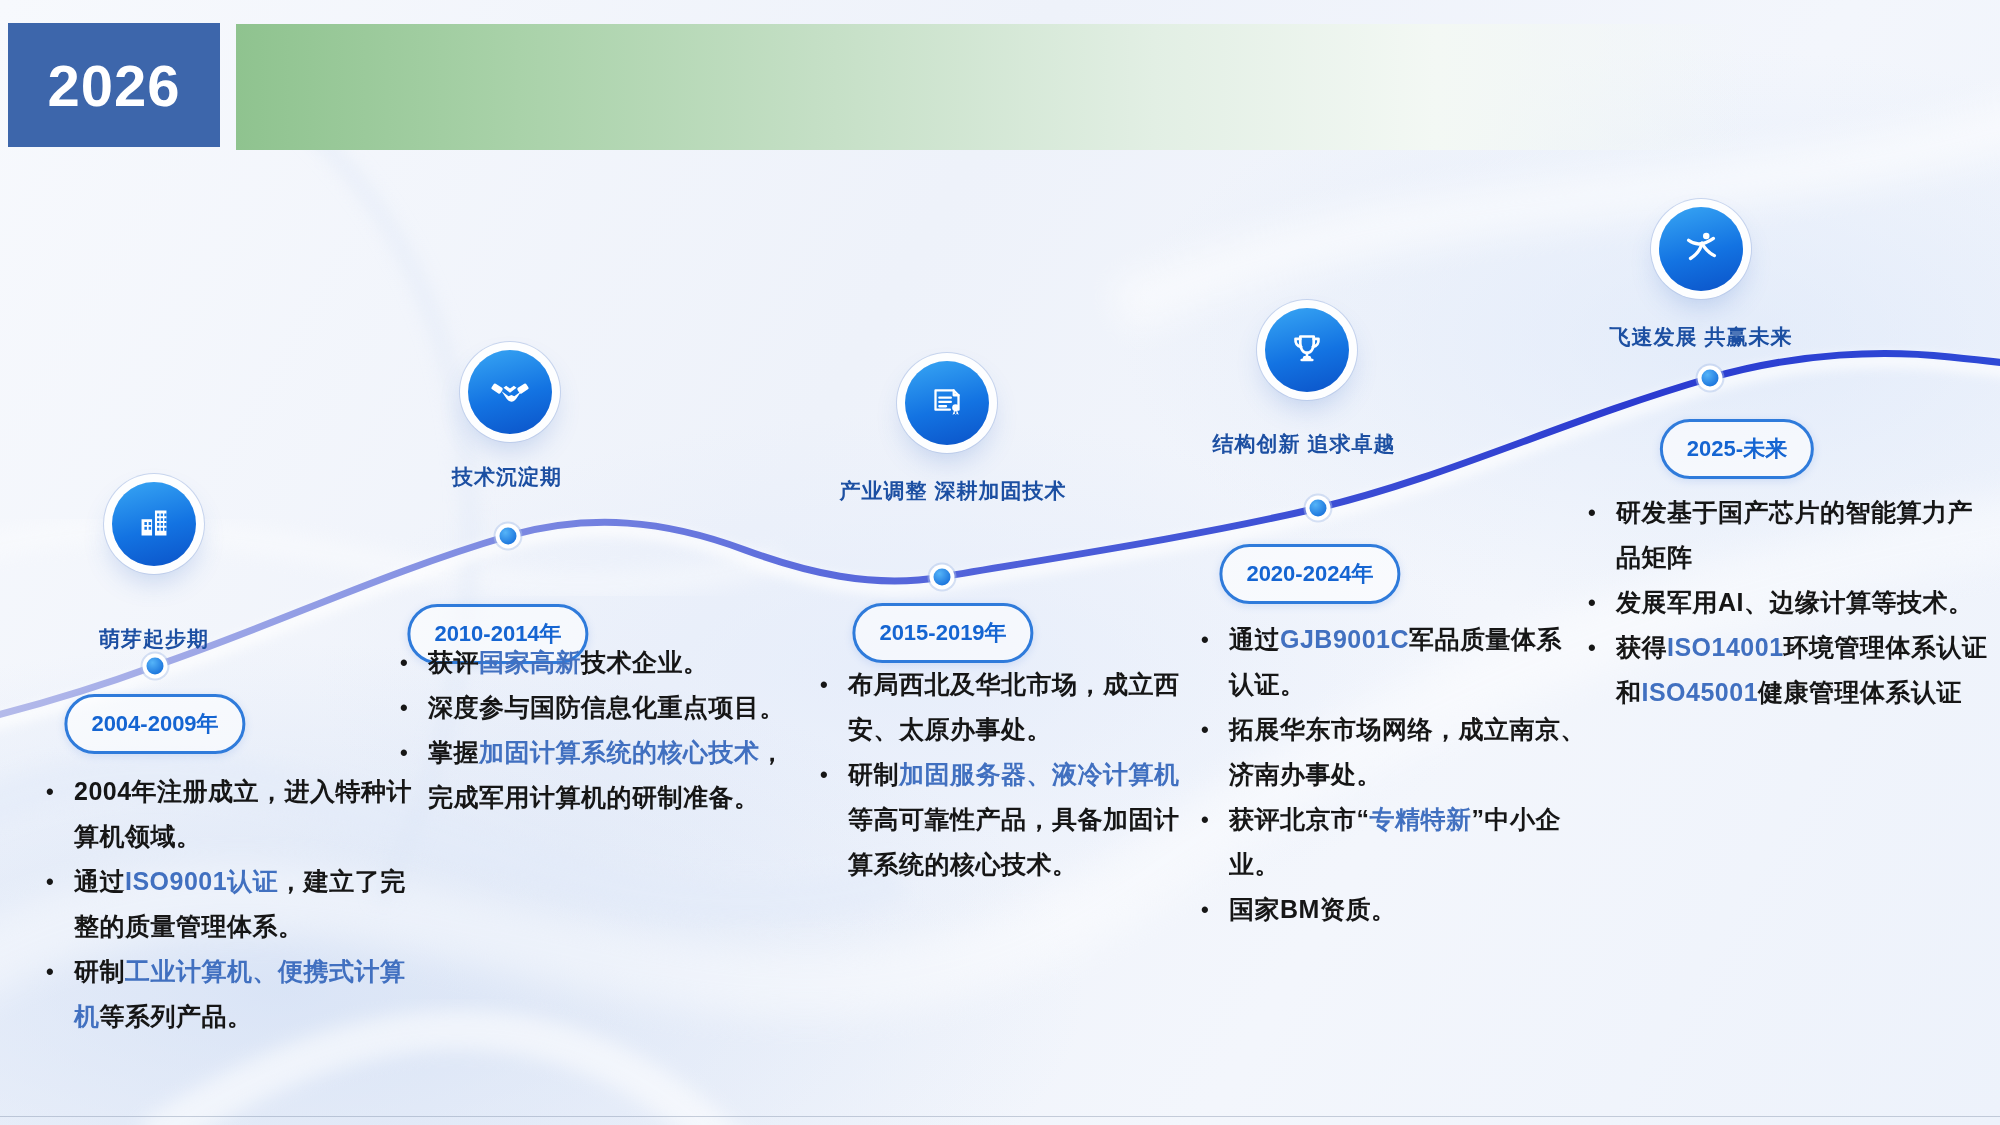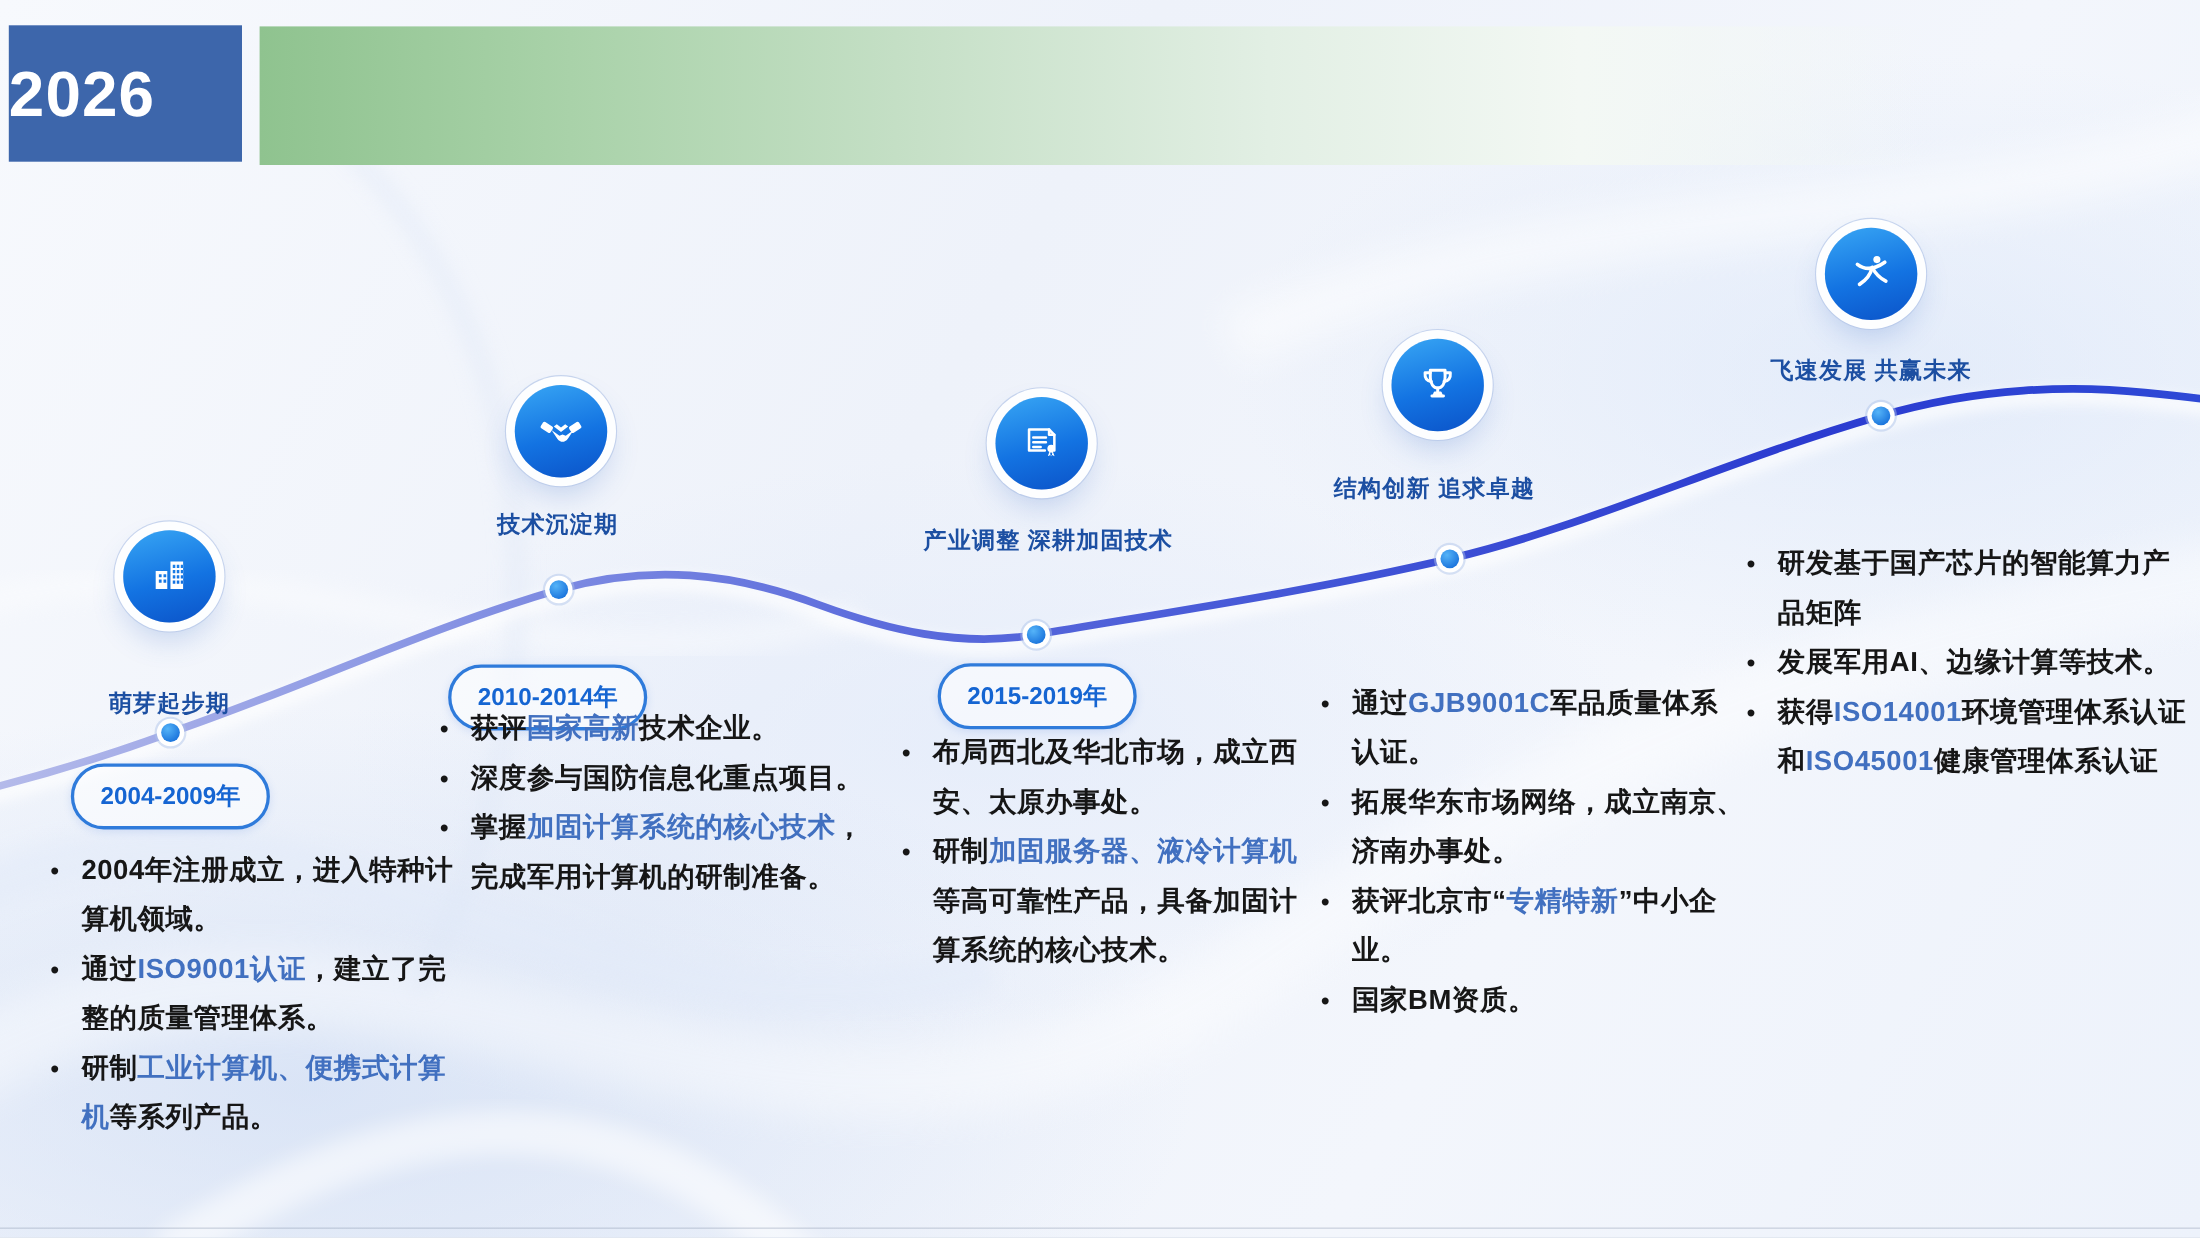--- a/index.html
+++ b/index.html
@@ -8,21 +8,21 @@
     font-family:"Liberation Sans","DejaVu Sans",sans-serif;
     background:
       radial-gradient(1300px 560px at 14% 88%, rgba(203,218,243,.6), rgba(203,218,243,0) 62%),
       radial-gradient(1000px 480px at 86% 30%, rgba(212,226,248,.5), rgba(212,226,248,0) 60%),
       radial-gradient(900px 400px at 45% 60%, rgba(222,232,250,.5), rgba(222,232,250,0) 65%),
       linear-gradient(120deg,#f7f9fd 0%,#eef2fa 40%,#f3f6fc 70%,#edf2fb 100%);
   }
   
   .year-badge{
     position:absolute;left:8px;top:23px;width:212px;height:124px;
-    background:#3d66ab;color:#ffffff;display:flex;align-items:center;
+    background:#3d66ab;color:#ffffff;display:flex;align-items:center;justify-content:center;
     font-size:58px;font-weight:bold;letter-spacing:1px;
   }
   .title-band{
     position:absolute;left:236px;top:24px;right:0;height:126px;
     background:linear-gradient(90deg,#8fc38f 0%,#a9d2a9 16%,#c6e0c7 34%,#e2efe4 52%,#f3f8f4 68%,rgba(248,251,249,0) 86%);
   }
   .page-title{
     position:absolute;left:926px;top:87px;transform:translate(-50%,-50%);
     font-size:72px;font-weight:bold;color:#3a62ae;letter-spacing:4px;white-space:nowrap;
   }
@@ -237,20 +237,23 @@
             <path d="M17 14.5h-5c-.4 4.8 2 7.7 6 8.3"></path>
             <path d="M31 14.5h5c.4 4.8-2 7.7-6 8.3"></path>
             <path d="M24 29v4"></path>
             <path d="M18.5 36.5h11"></path>
             <path d="M21 33h6l1.5 3.5h-9Z" fill="#fff" stroke-width="1.4"></path>
           </g>
         </svg>
       </span>
     </div>
     <div class="phase-label m4-label">结构创新 追求卓越</div>
+    <div class="pill m4-pill">
+      <span>2020-2024年</span>
+    </div>
     <div class="bullets m4-bullets">
         <div class="bullet">
           <span class="marker">•</span>
           <span class="btext"><span>通过</span><span class="hl">GJB9001C</span><span>军品质量体系认证。</span></span>
         </div>
         <div class="bullet">
           <span class="marker">•</span>
           <span class="btext"><span>拓展华东市场网络，成立南京、济南办事处。</span></span>
         </div>
         <div class="bullet">
@@ -269,20 +272,23 @@
           <circle cx="29.5" cy="12.5" r="3.4" fill="#fff"></circle>
           <g fill="none" stroke="#fff" stroke-width="3.4" stroke-linecap="round">
             <path d="M11 17c7 5.5 16 5 26-2"></path>
             <path d="M25 20c-1.5 7-5.5 12-12 16"></path>
             <path d="M25 20c3.5 6.5 8 10.5 13 13"></path>
           </g>
         </svg>
       </span>
     </div>
     <div class="phase-label m5-label">飞速发展 共赢未来</div>
+    <div class="pill m5-pill">
+      <span>2025-未来</span>
+    </div>
     <div class="bullets m5-bullets">
         <div class="bullet">
           <span class="marker">•</span>
           <span class="btext"><span>研发基于国产芯片的智能算力产品矩阵</span></span>
         </div>
         <div class="bullet">
           <span class="marker">•</span>
           <span class="btext"><span>发展军用AI、边缘计算等技术。</span></span>
         </div>
         <div class="bullet">

